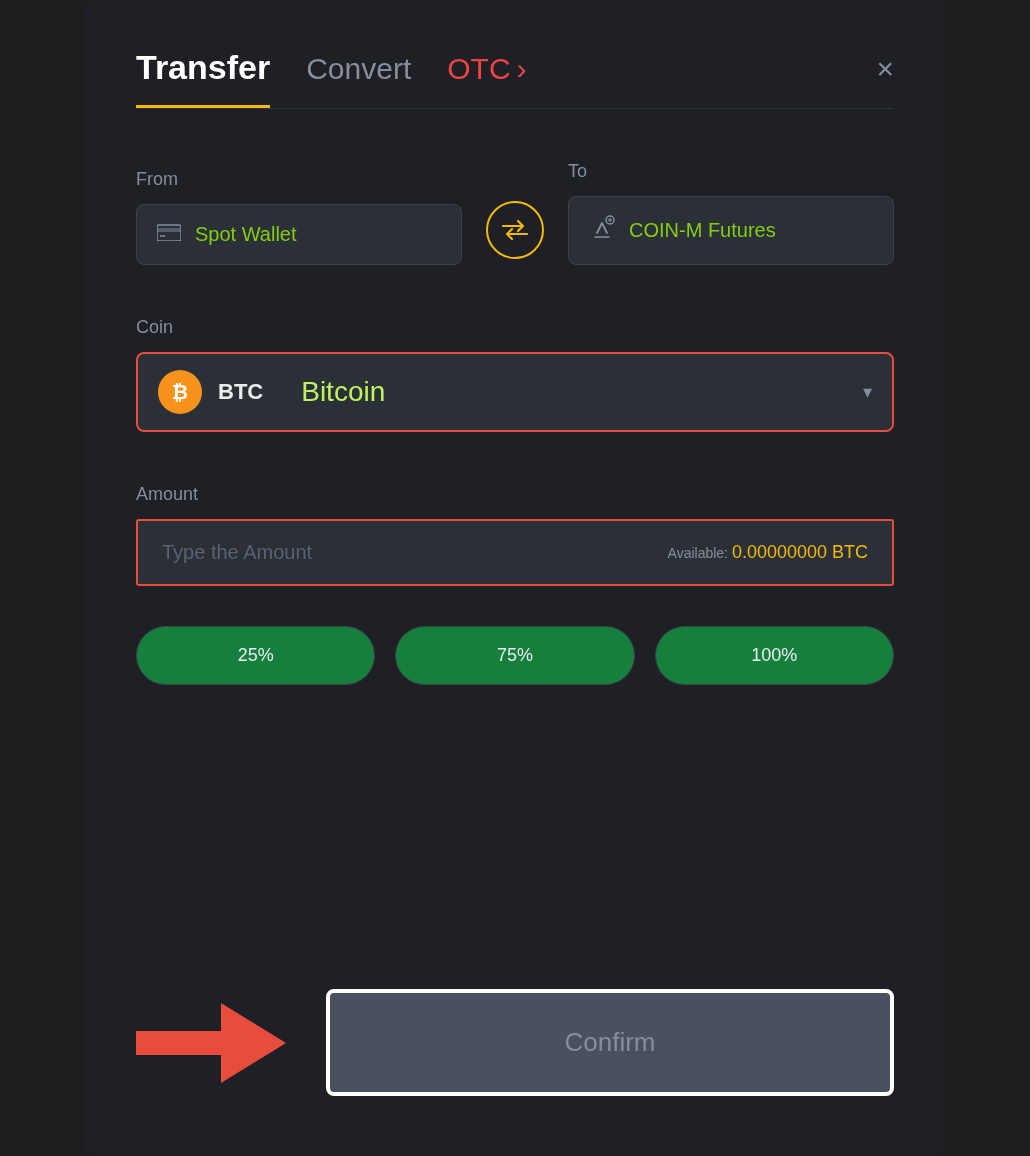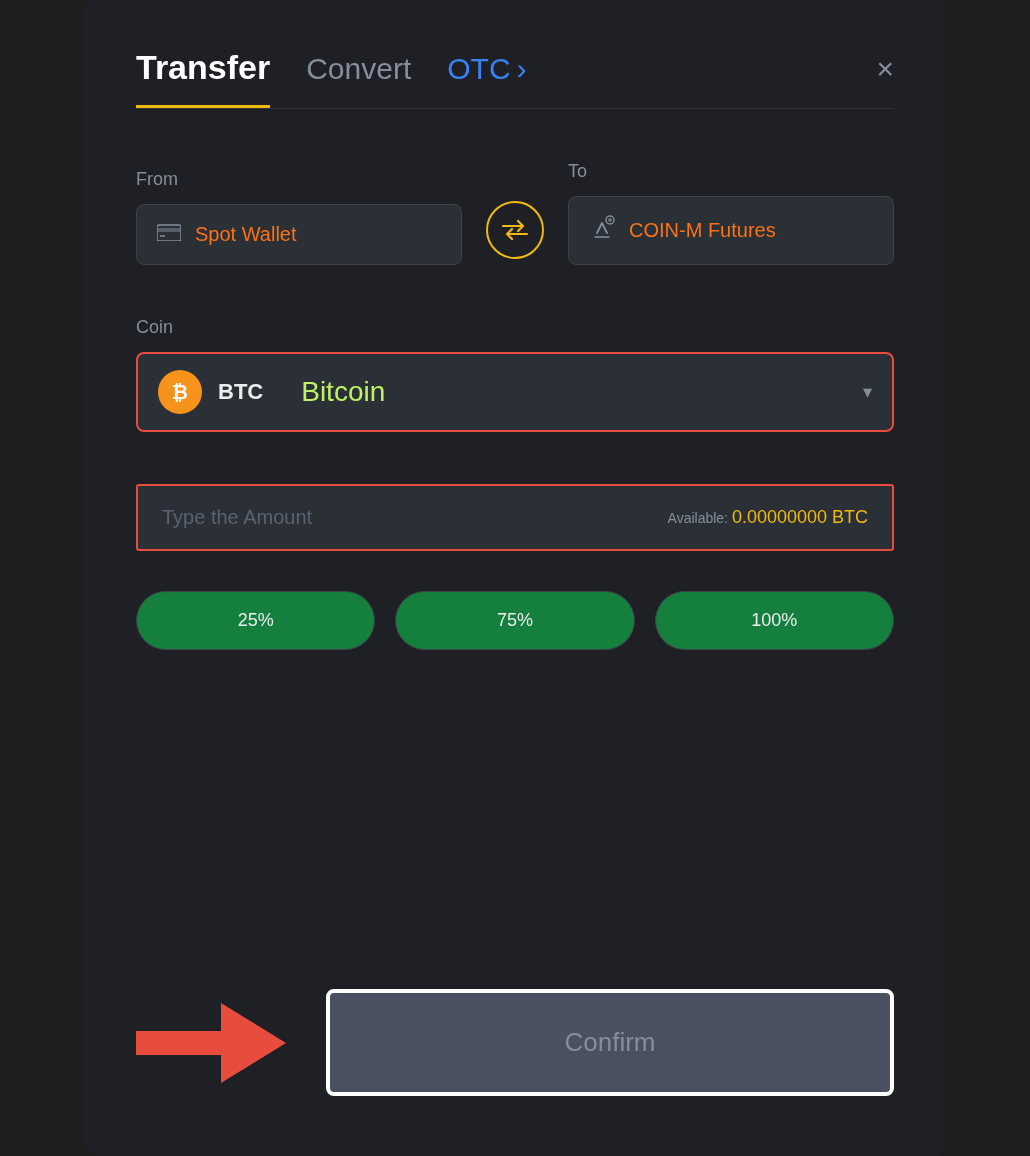--- a/index.html
+++ b/index.html
@@ -45,21 +45,21 @@
       font-size: 30px;
       font-weight: 400;
       color: #848e9c;
       cursor: pointer;
       padding-bottom: 18px;
     }
 
     .tab-otc {
       font-size: 30px;
       font-weight: 400;
-      color: #3b82f6;
+      color: #ef4444;
       cursor: pointer;
       padding-bottom: 18px;
       display: flex;
       align-items: center;
       gap: 6px;
     }
 
     .close-btn {
       margin-left: auto;
       color: #848e9c;
@@ -107,21 +107,21 @@
       cursor: pointer;
     }
 
     .wallet-icon {
       color: #848e9c;
       font-size: 20px;
     }
 
     .wallet-label {
       font-size: 20px;
-      color: #f97316;
+      color: #84cc16;
       font-weight: 500;
     }
 
     .swap-btn-container {
       display: flex;
       align-items: flex-end;
       padding: 0 24px;
       padding-bottom: 6px;
     }
 
@@ -329,20 +329,21 @@
     <div class="field-label">Coin</div>
     <div class="coin-select">
       <div class="btc-icon">₿</div>
       <span class="coin-name">BTC</span>
       <span class="coin-full-name">Bitcoin</span>
       <span class="chevron-down">▾</span>
     </div>
   </div>
 
   <div class="amount-section">
+    <div class="field-label">Amount</div>
     <div class="amount-input-box">
       <span class="amount-placeholder">Type the Amount</span>
       <span>
         <span class="available-text">Available: </span>
         <span class="available-value">0.00000000 BTC</span>
       </span>
     </div>
   </div>
 
   <div class="percent-row">

